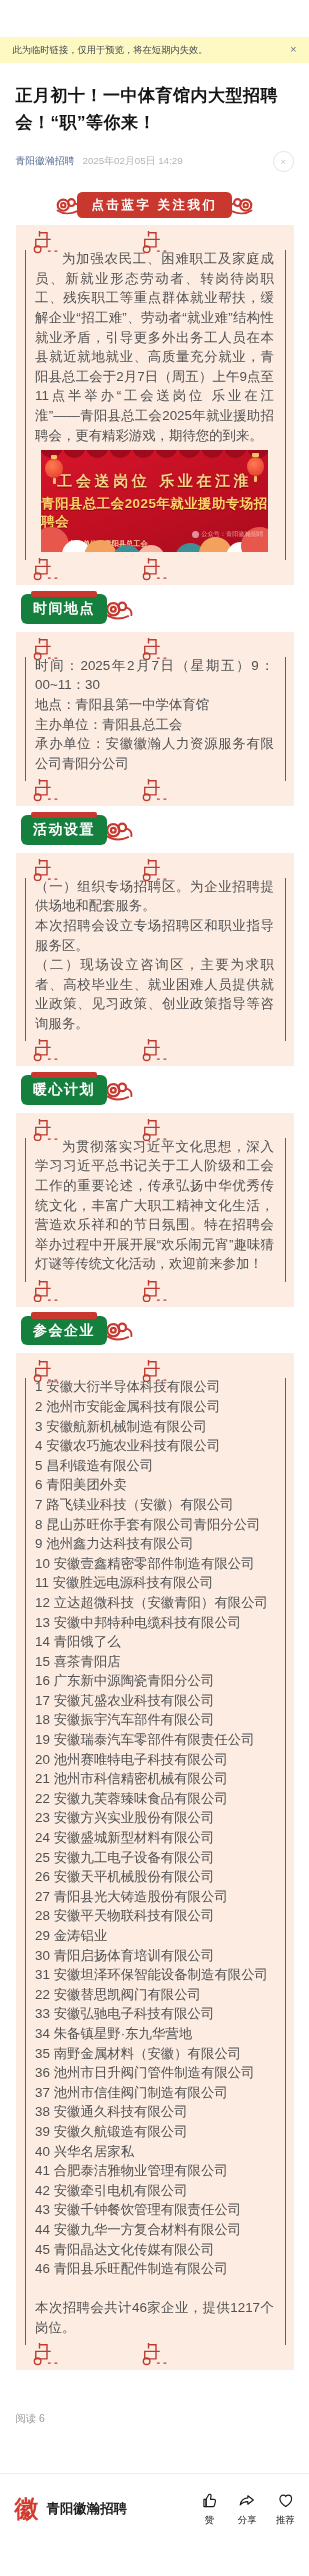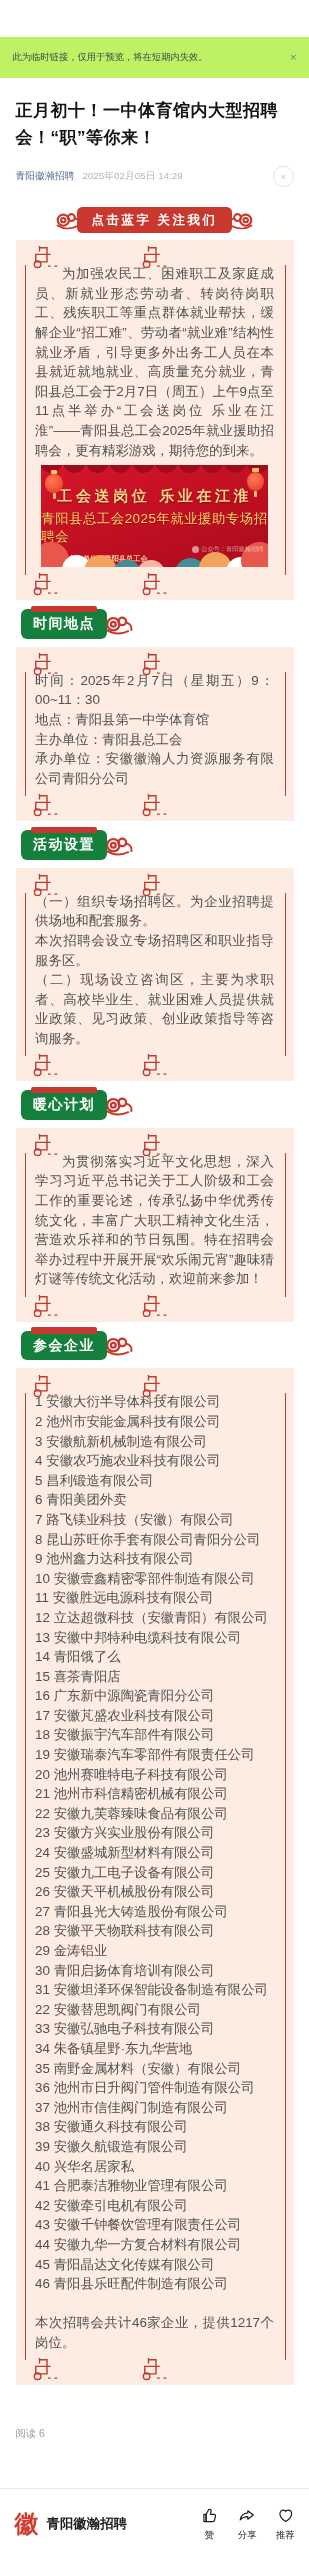--- a/index.html
+++ b/index.html
@@ -1,20 +1,20 @@
 <!DOCTYPE html>
 <html style="font-size:8.2px"><head>
 <meta charset="utf-8">
 <style>
   html,body{margin:0;padding:0;background:#ffffff;}
   body{width:309px;font-family:"Liberation Sans","DejaVu Sans",sans-serif;color:#161616;}
   .page{width:309px;position:relative;}
 
   
-  .notice{margin-top:37px;height:41px;background:#bef264;display:flex;align-items:center;
+  .notice{margin-top:37px;height:26px;background:#fef9c3;display:flex;align-items:center;
           justify-content:space-between;padding:0 12.4px;box-sizing:border-box;
           font-size:9.3px;color:#40474e;}
   .notice-close{font-size:11.3px;color:#6e7e8c;line-height:1;cursor:pointer;}
 
   
   .title{margin:18.5px 15.5px 0;font-size:17px;line-height:27px;font-weight:700;color:#141414;letter-spacing:0.5px;}
   .byline{margin:15.5px 15.5px 0;display:flex;align-items:center;font-size:9.8px;}
   .author{color:#576b95;margin-right:8.2px;text-decoration:none;}
   .pubdate{color:#b5b5b5;flex:1;}
   .dismiss{width:18.5px;height:18.5px;border:1px solid #e3e3e3;border-radius:50%;
@@ -62,21 +62,21 @@
   .lantern{position:absolute;width:17.5px;height:19.6px;border-radius:50%;
            background:radial-gradient(circle at 40% 35%,#ff7b52,#e23327);z-index:3;}
   .lantern::before{content:"";position:absolute;top:-3.6px;left:5.7px;width:6.2px;height:3.6px;background:#f2c168;border-radius:1px;}
   .lantern::after{content:"";position:absolute;bottom:-6.2px;left:7.2px;width:3.1px;height:6.2px;background:#f2c168;border-radius:1px;}
   .lantern.l{top:8.2px;left:4.1px;}
   .lantern.r{top:6.2px;right:4.1px;}
   .emblem{margin-top:19.6px;width:25px;height:25px;}
   .slogan{margin-top:2.1px;color:#f6d488;font-size:15px;font-weight:700;letter-spacing:3.6px;
           font-family:"DejaVu Serif","Liberation Serif",serif;
           text-shadow:0 1px 1.5px rgba(90,0,0,.6);}
-  .ptitle{margin-top:4.1px;color:#ffd468;font-size:13.4px;font-weight:400;letter-spacing:0.5px;
+  .ptitle{margin-top:4.1px;color:#ffd468;font-size:13.4px;font-weight:700;letter-spacing:0.5px;
           text-shadow:0 1px 0 rgba(120,10,10,.9);}
   .phost{margin-top:7.2px;text-align:left;}
   .phost p{margin:0;color:#f3cf9b;font-size:7.2px;line-height:12.4px;font-weight:700;}
   .pdate{margin-top:3.1px;color:#f3cf9b;font-size:7.2px;font-weight:700;letter-spacing:2.1px;}
   .pdecor{position:absolute;bottom:-7.2px;left:0;right:0;height:29px;z-index:2;}
   .pdecor span{position:absolute;border-radius:50%;}
   .wm{position:absolute;right:5.2px;bottom:13.4px;color:rgba(255,255,255,.55);font-size:6.2px;z-index:4;
       display:flex;align-items:center;gap:2.1px;}
   .wm i{width:7.2px;height:7.2px;border-radius:50%;background:rgba(255,255,255,.55);display:inline-block;font-style:normal;}
 

